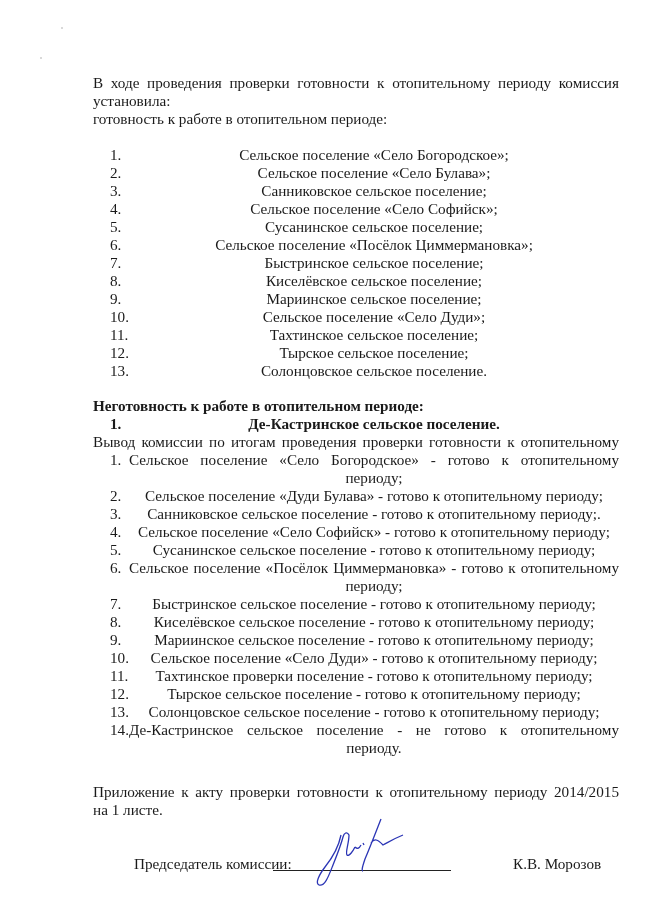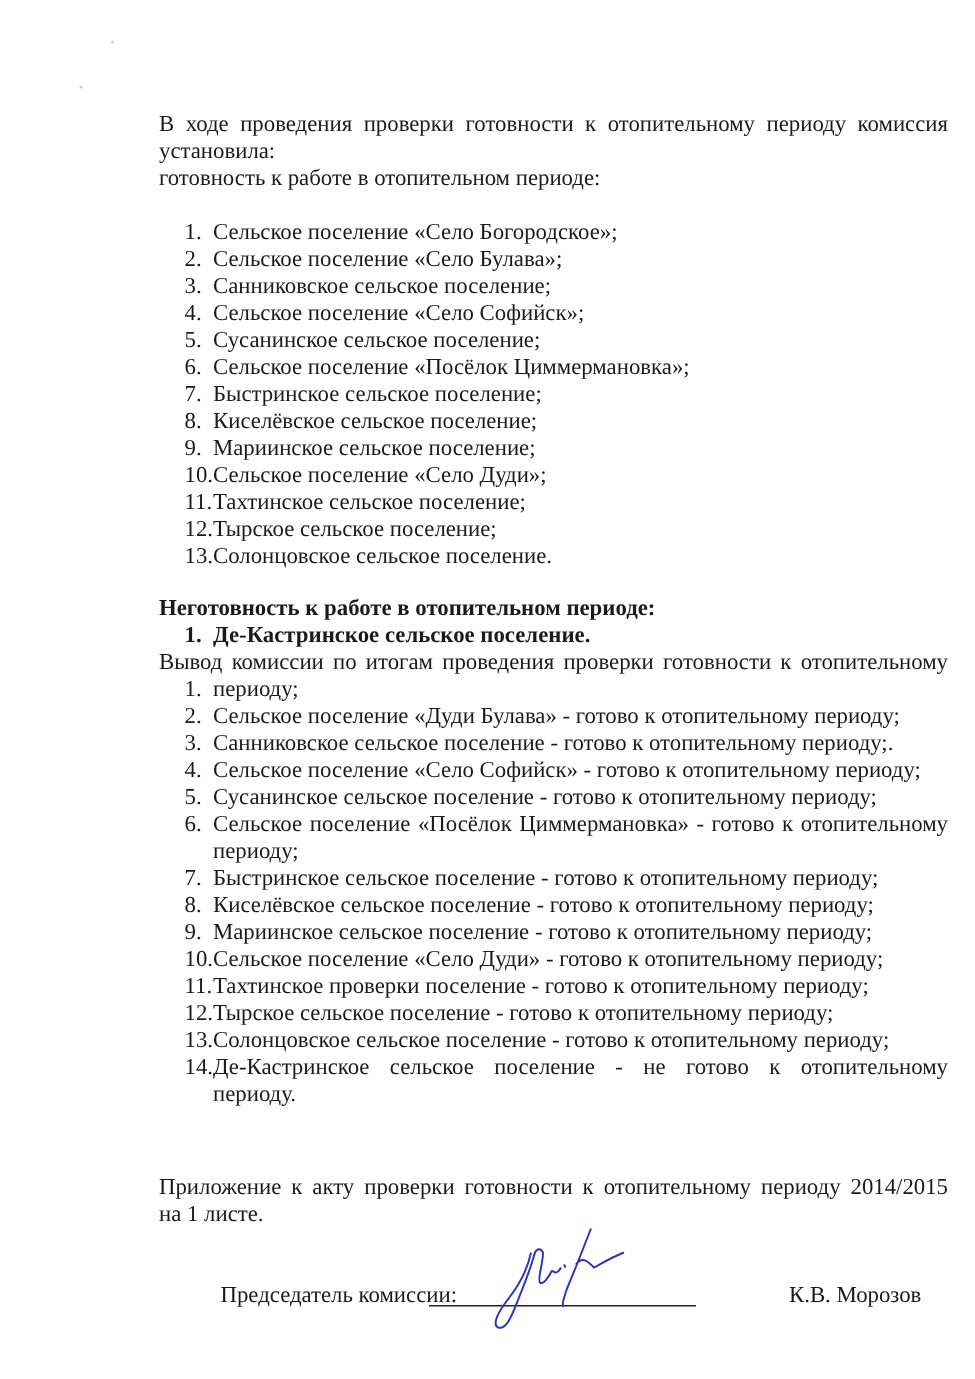--- a/index.html
+++ b/index.html
@@ -1,27 +1,27 @@
 <!DOCTYPE html>
 <html><head>
   <meta charset="utf-8">
   <style>
     html, body { margin: 0; padding: 0; background: #ffffff; }
     body {
       width: 650px; height: 919px; position: relative; overflow: hidden;
       font-family: "Liberation Serif", serif; color: #1a1a1a;
       font-size: 15.2px; line-height: 18px;
     }
-    .page { position: absolute; left: 16px; top: 0; width: 530px; height: 919px; }
+    .page { position: absolute; left: 3px; top: 0; width: 530px; height: 919px; }
     .block { position: absolute; left: 90px; width: 526px; }
     .just-line { text-align: justify; text-align-last: justify; }
     ol.list { margin: 0; padding: 0; list-style: none; }
     ol.list li { position: relative; padding-left: 36px; }
     ol.list li .num { position: absolute; left: 17px; top: 0; }
-    ol.list li .txt { display: block; }
+    ol.list li .txt { display: block; text-align: center; }
     .conc li { padding-left: 36px; }
     .conc li .txt.justline { text-align: justify; text-align-last: justify; }
     .sig-row { position: absolute; left: 90px; top: 855px; width: 526px; height: 22px; }
     .sig-label { position: absolute; left: 3px; top: 0; margin-left: 38px; }
     .sig-line { position: absolute; left: 180px; top: 15px; width: 178px; border-top: 1px solid #222; }
     .sig-name { position: absolute; left: 420px; top: 0; }
     .signature { position: absolute; left: 308px; top: 815px; width: 140px; height: 75px; }
     .dot { position: absolute; width: 2px; height: 2px; background: #ccc; border-radius: 1px; }
   </style>
 </head>
@@ -103,20 +103,21 @@
           <span class="txt">Де-Кастринское сельское поселение.</span>
         </li>
       </ol>
   </div>
 
   <div class="block" style="top:433px;">
     <div class="just-line">Вывод комиссии по итогам проведения  проверки  готовности  к отопительному</div>
     <ol class="list conc" id="conclusion-list">
         <li>
           <span class="num">1.</span>
+          <span class="txt justline">Сельское поселение «Село Богородское» - готово к отопительному</span>
           <span class="txt">периоду;</span>
         </li>
         <li>
           <span class="num">2.</span>
           <span class="txt">Сельское поселение «Дуди Булава» - готово к отопительному периоду;</span>
         </li>
         <li>
           <span class="num">3.</span>
           <span class="txt">Санниковское сельское поселение - готово к отопительному периоду;.</span>
         </li>

